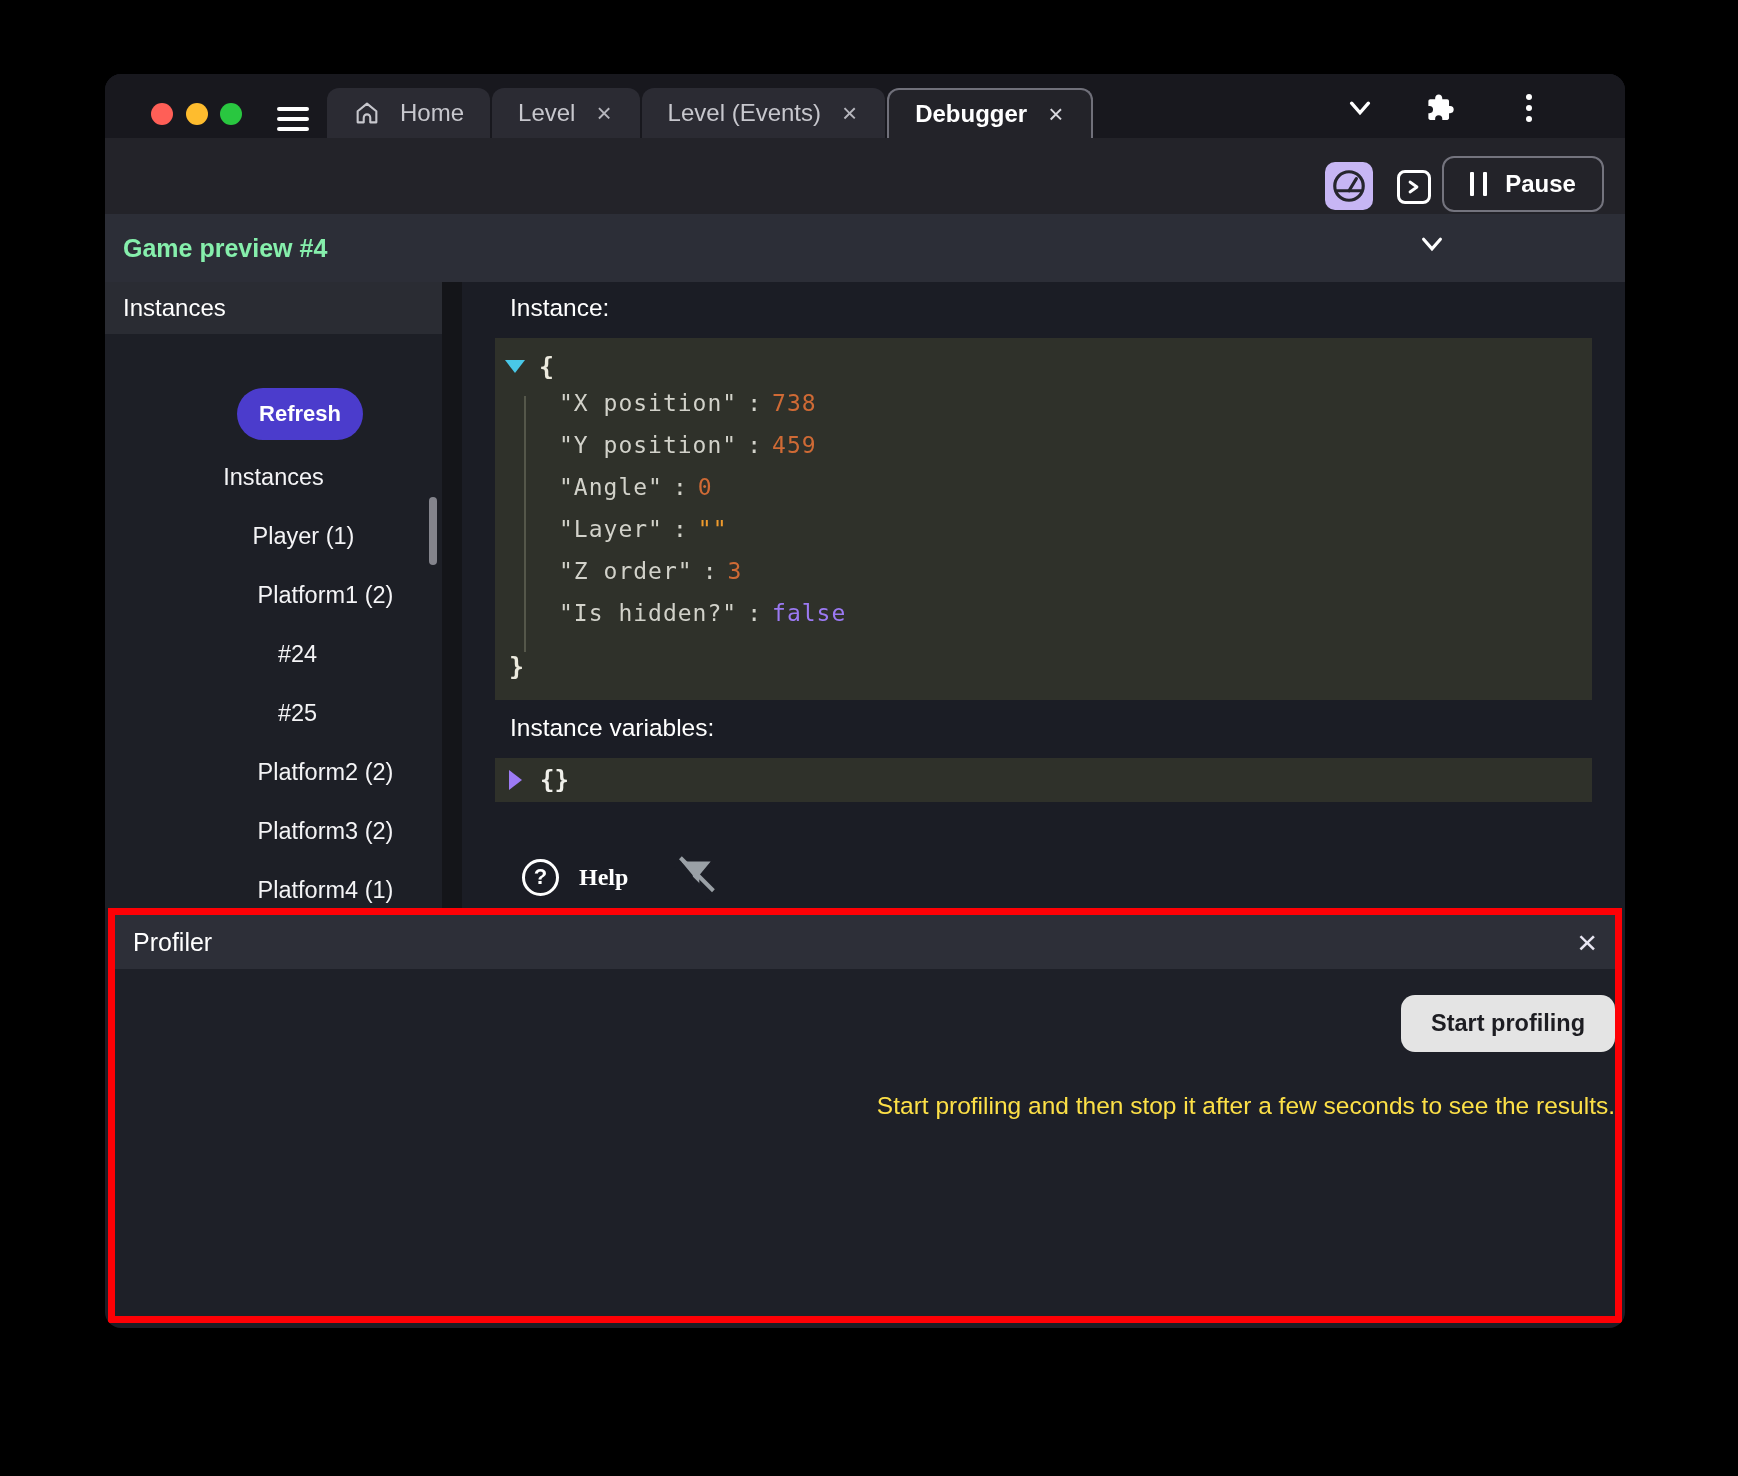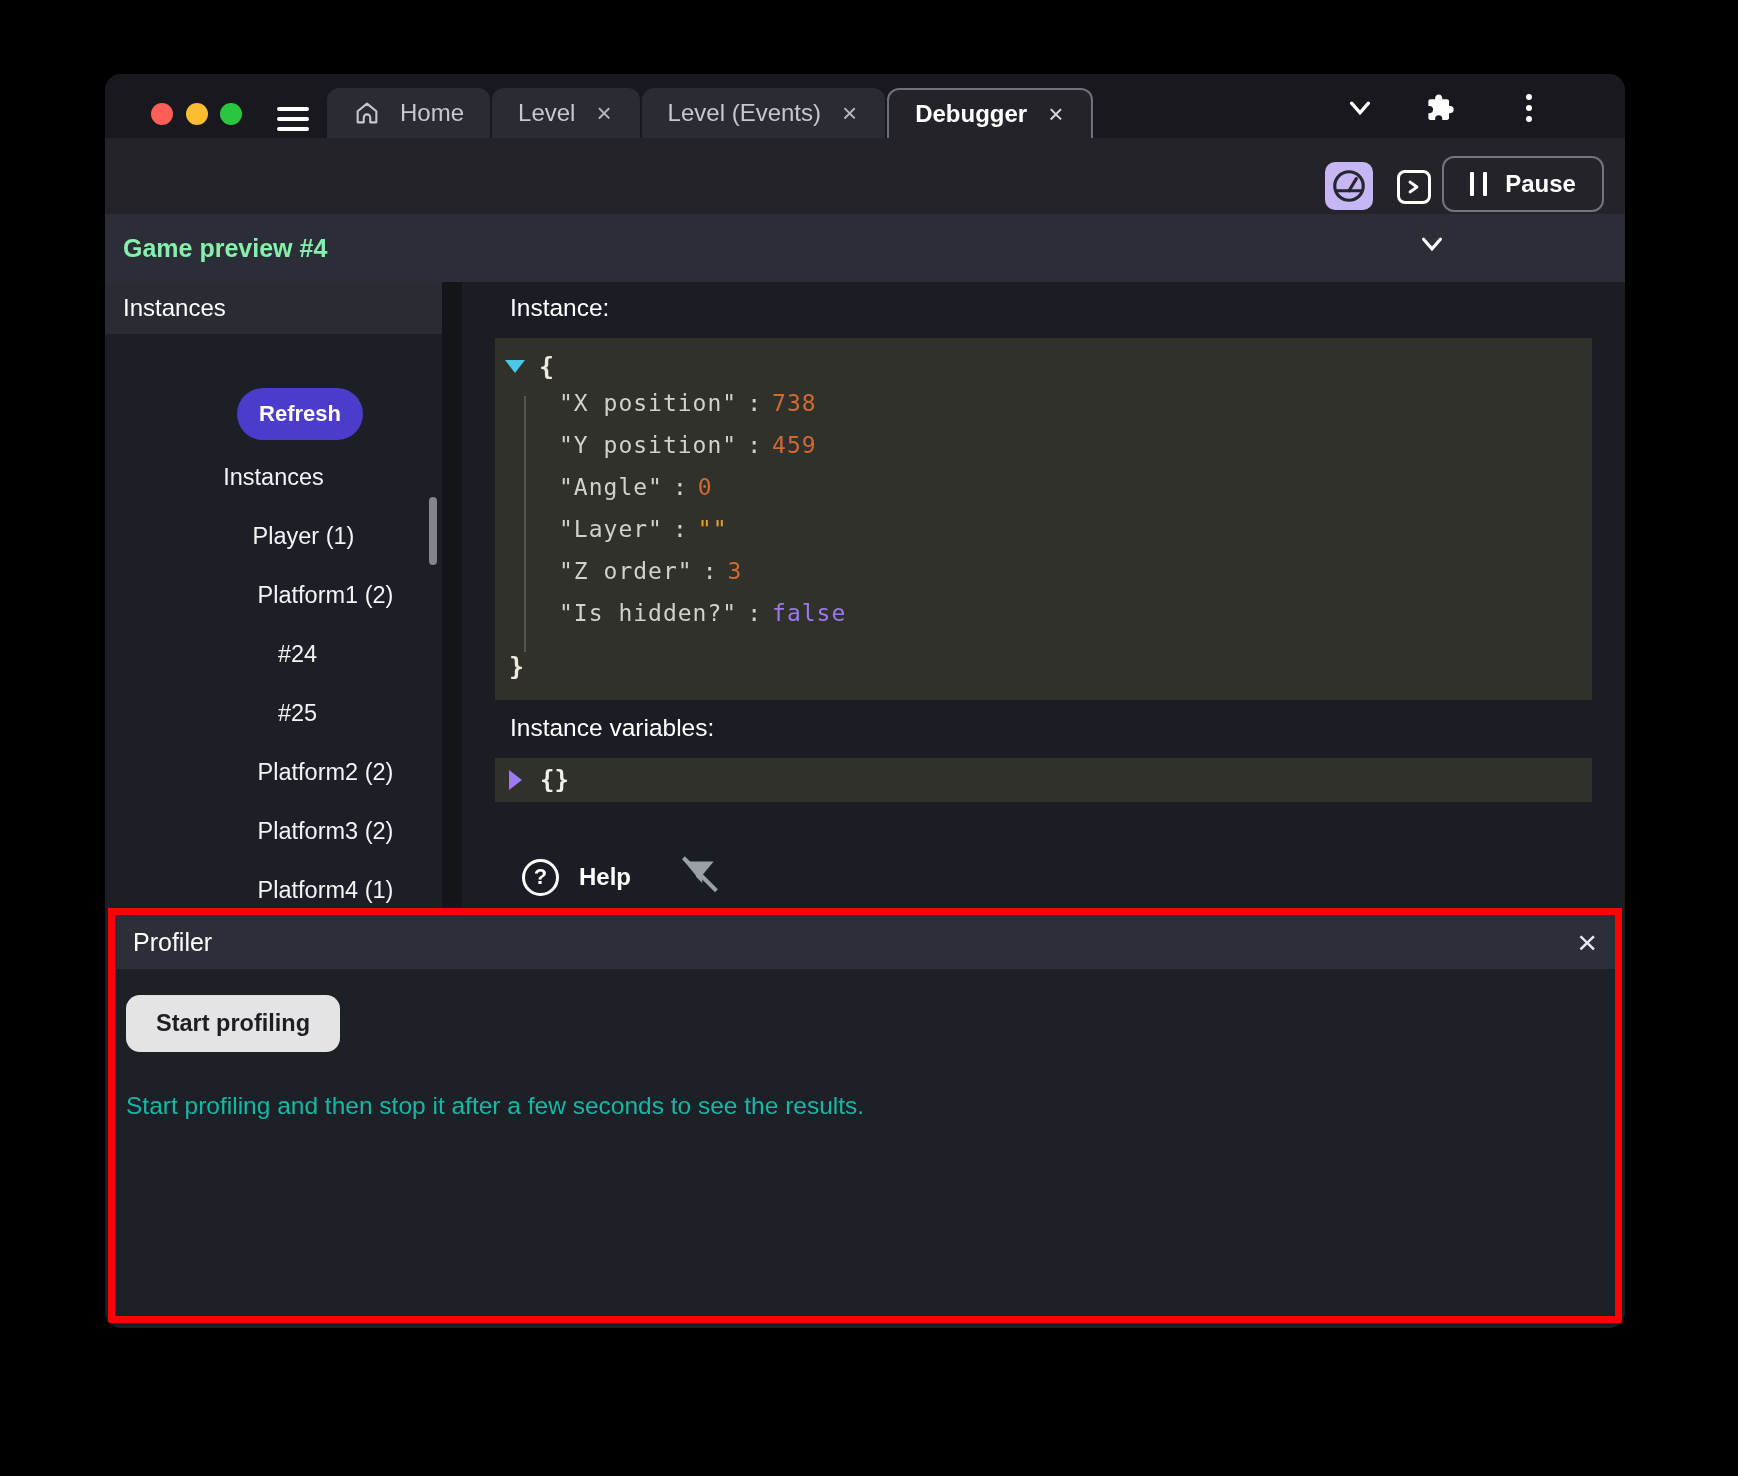--- a/index.html
+++ b/index.html
@@ -115,39 +115,39 @@
   }
   .tri-right{
     width:0;height:0;border-top:10px solid transparent;border-bottom:10px solid transparent;
     border-left:13px solid #9d7bf4;cursor:pointer;
   }
   .help-row{position:absolute;left:60px;top:572px;height:46px;display:flex;align-items:center;gap:20px;}
   .help-circle{
     width:37px;height:37px;box-sizing:border-box;border:3.5px solid #fff;border-radius:50%;
     display:flex;align-items:center;justify-content:center;color:#fff;font-weight:bold;font-size:22px;cursor:pointer;
   }
-  .help-label{color:#fff;font-weight:bold;font-size:24px;cursor:pointer;}
+  .help-label{color:#fff;font-weight:bold;font-size:24px;cursor:pointer;font-family:Liberation Serif, serif;}
   .filter-icon{margin-left:26px;cursor:pointer;}
   
   .profiler{
     position:absolute;left:3px;top:834px;width:1514px;height:415px;box-sizing:border-box;
     border:7px solid #fe0005;background:#1e2028;z-index:5;
   }
   .prof-header{
     height:54px;background:#2d2f38;display:flex;align-items:center;justify-content:space-between;
     padding:0 18px;
   }
   .prof-title{color:#fff;font-size:25px;}
   .prof-close{color:#e9e7f3;font-size:34px;line-height:1;cursor:pointer;}
-  .prof-body{text-align:left;padding-top:26px;padding-left:11px;}
+  .prof-body{text-align:right;padding-top:26px;padding-left:11px;}
   .start-btn{
     display:inline-block;padding:15px 30px;background:#e4e4e4;border-radius:14px;
     color:#1d1d22;font-weight:bold;font-size:23.5px;cursor:pointer;
   }
-  .prof-hint{margin-top:40px;color:#14b8a6;font-size:24.5px;}
+  .prof-hint{margin-top:40px;color:#fde047;font-size:24.5px;}
   svg{display:block;}
 </style>
 </head>
 <body>
 
 <div class="window">
 
   <div class="titlebar">
     <span class="traffic t-red"></span>
     <span class="traffic t-yellow"></span>

